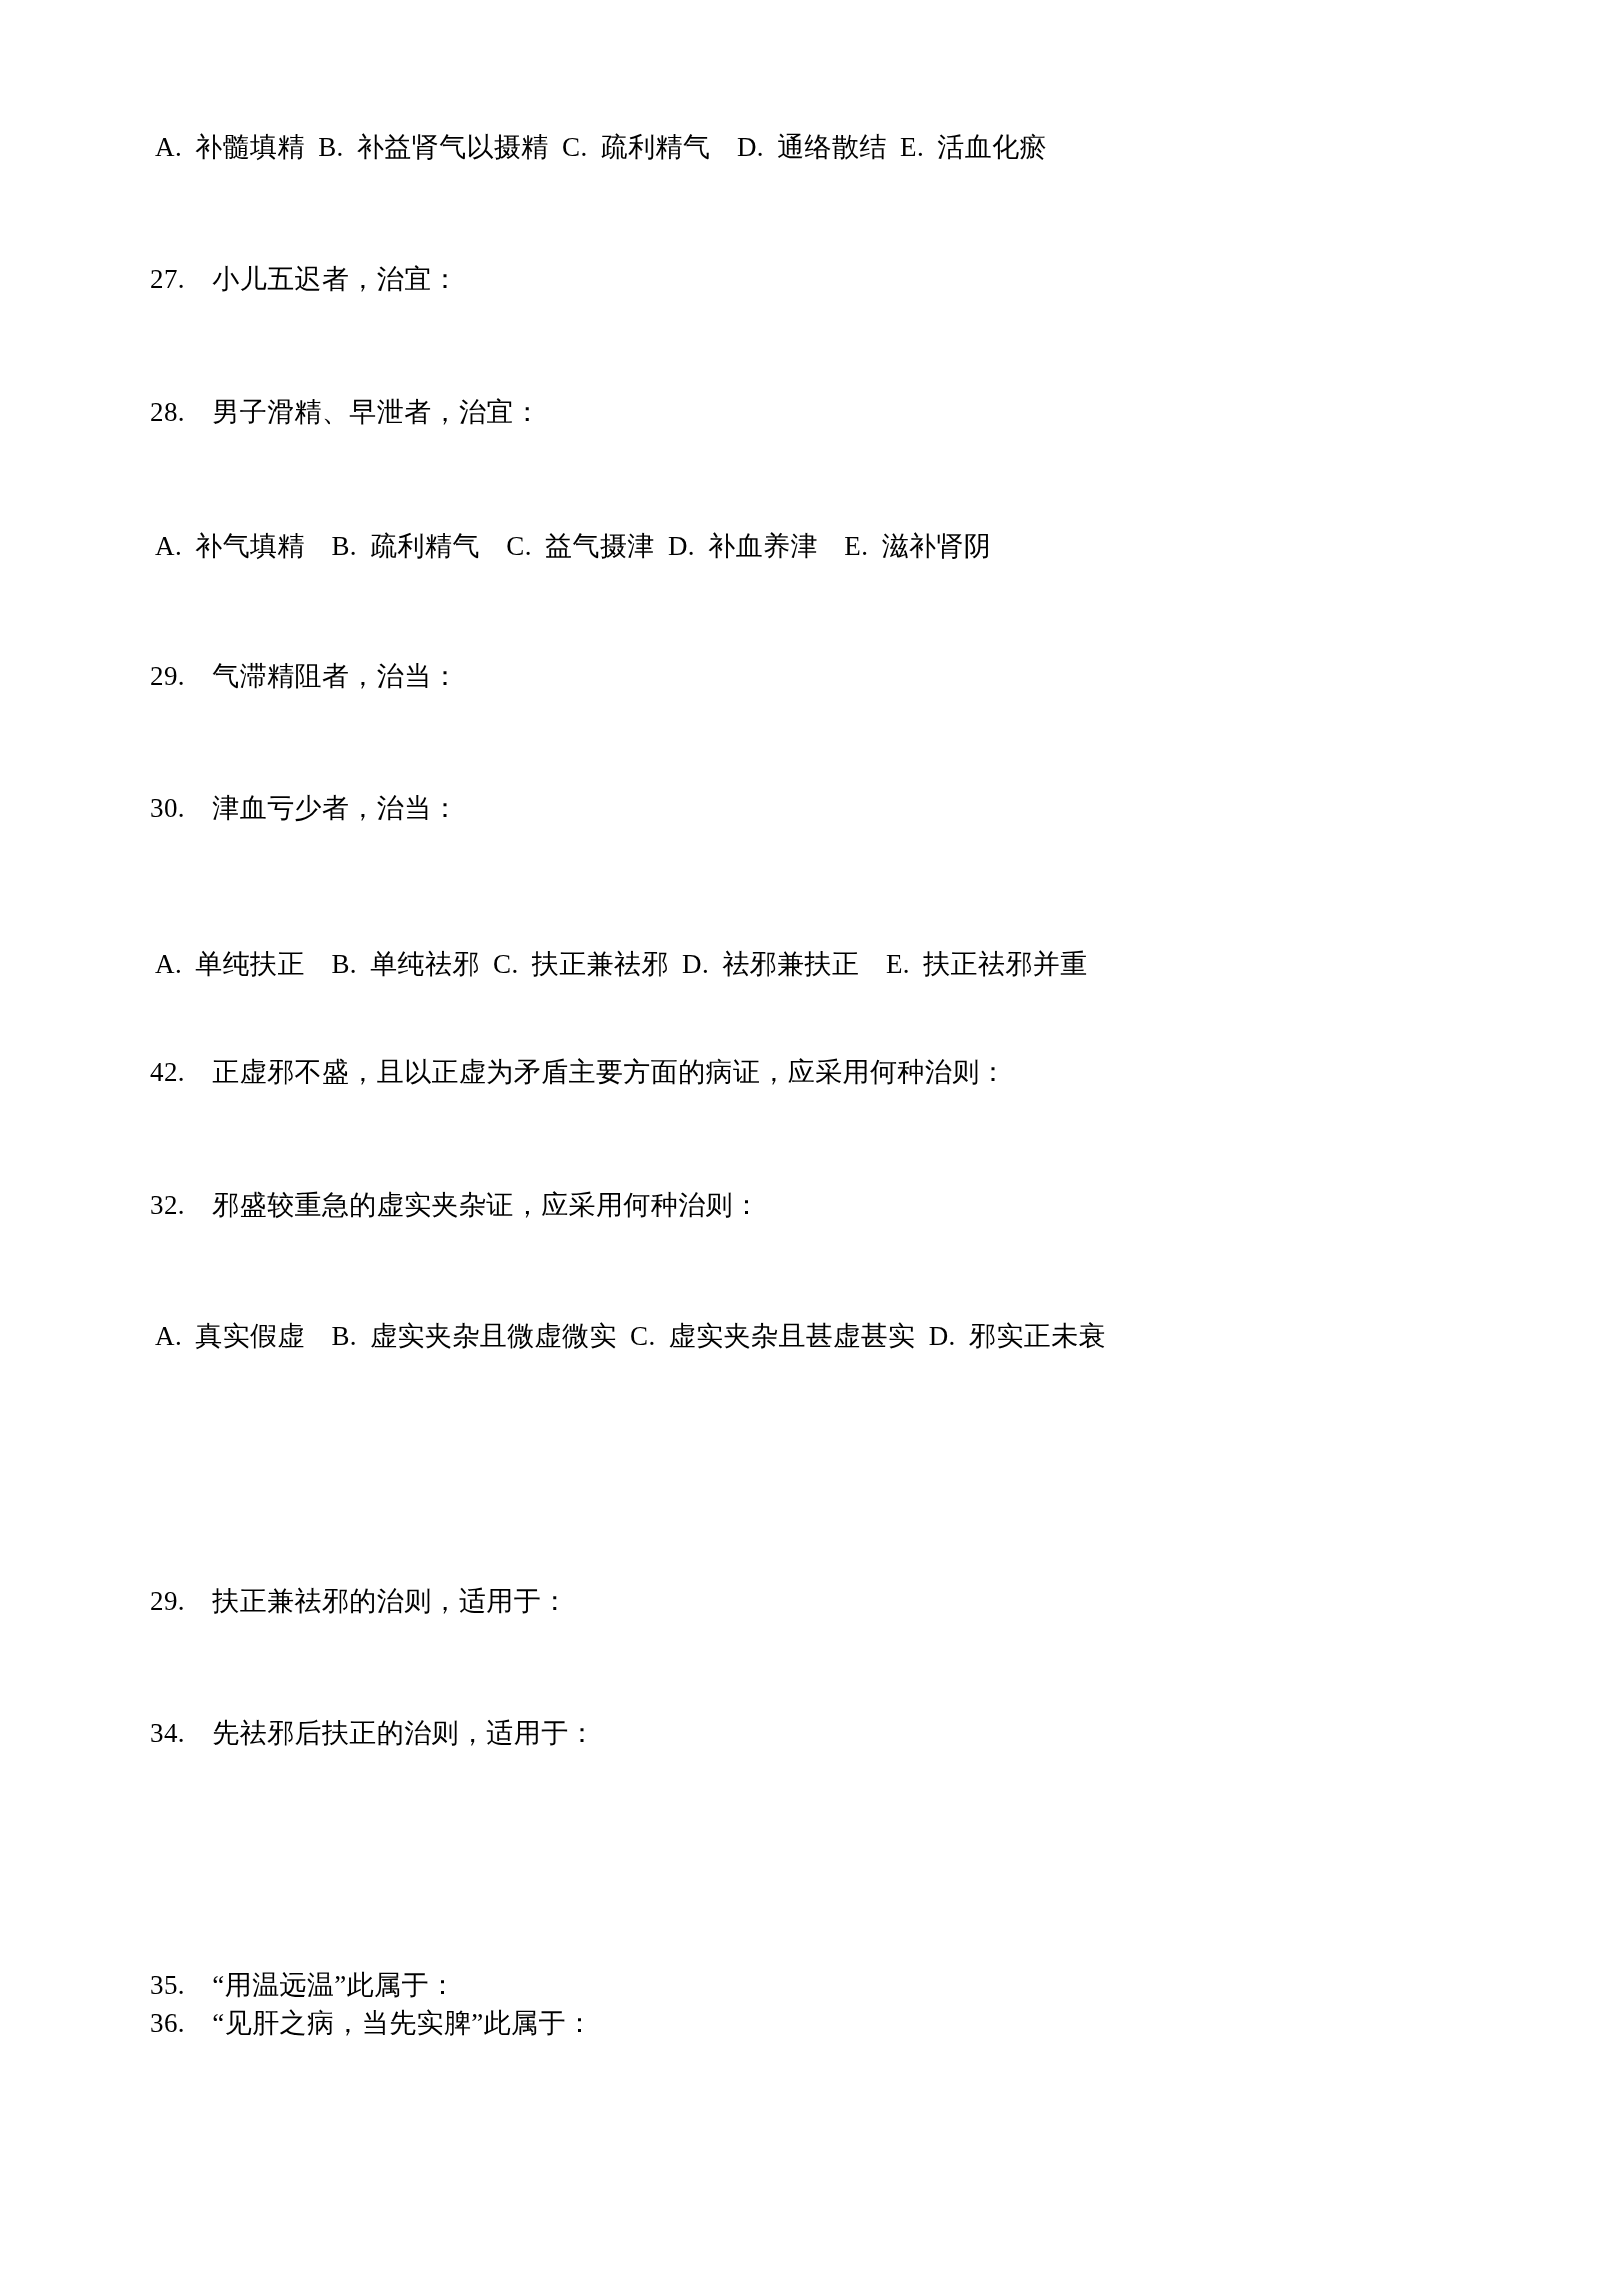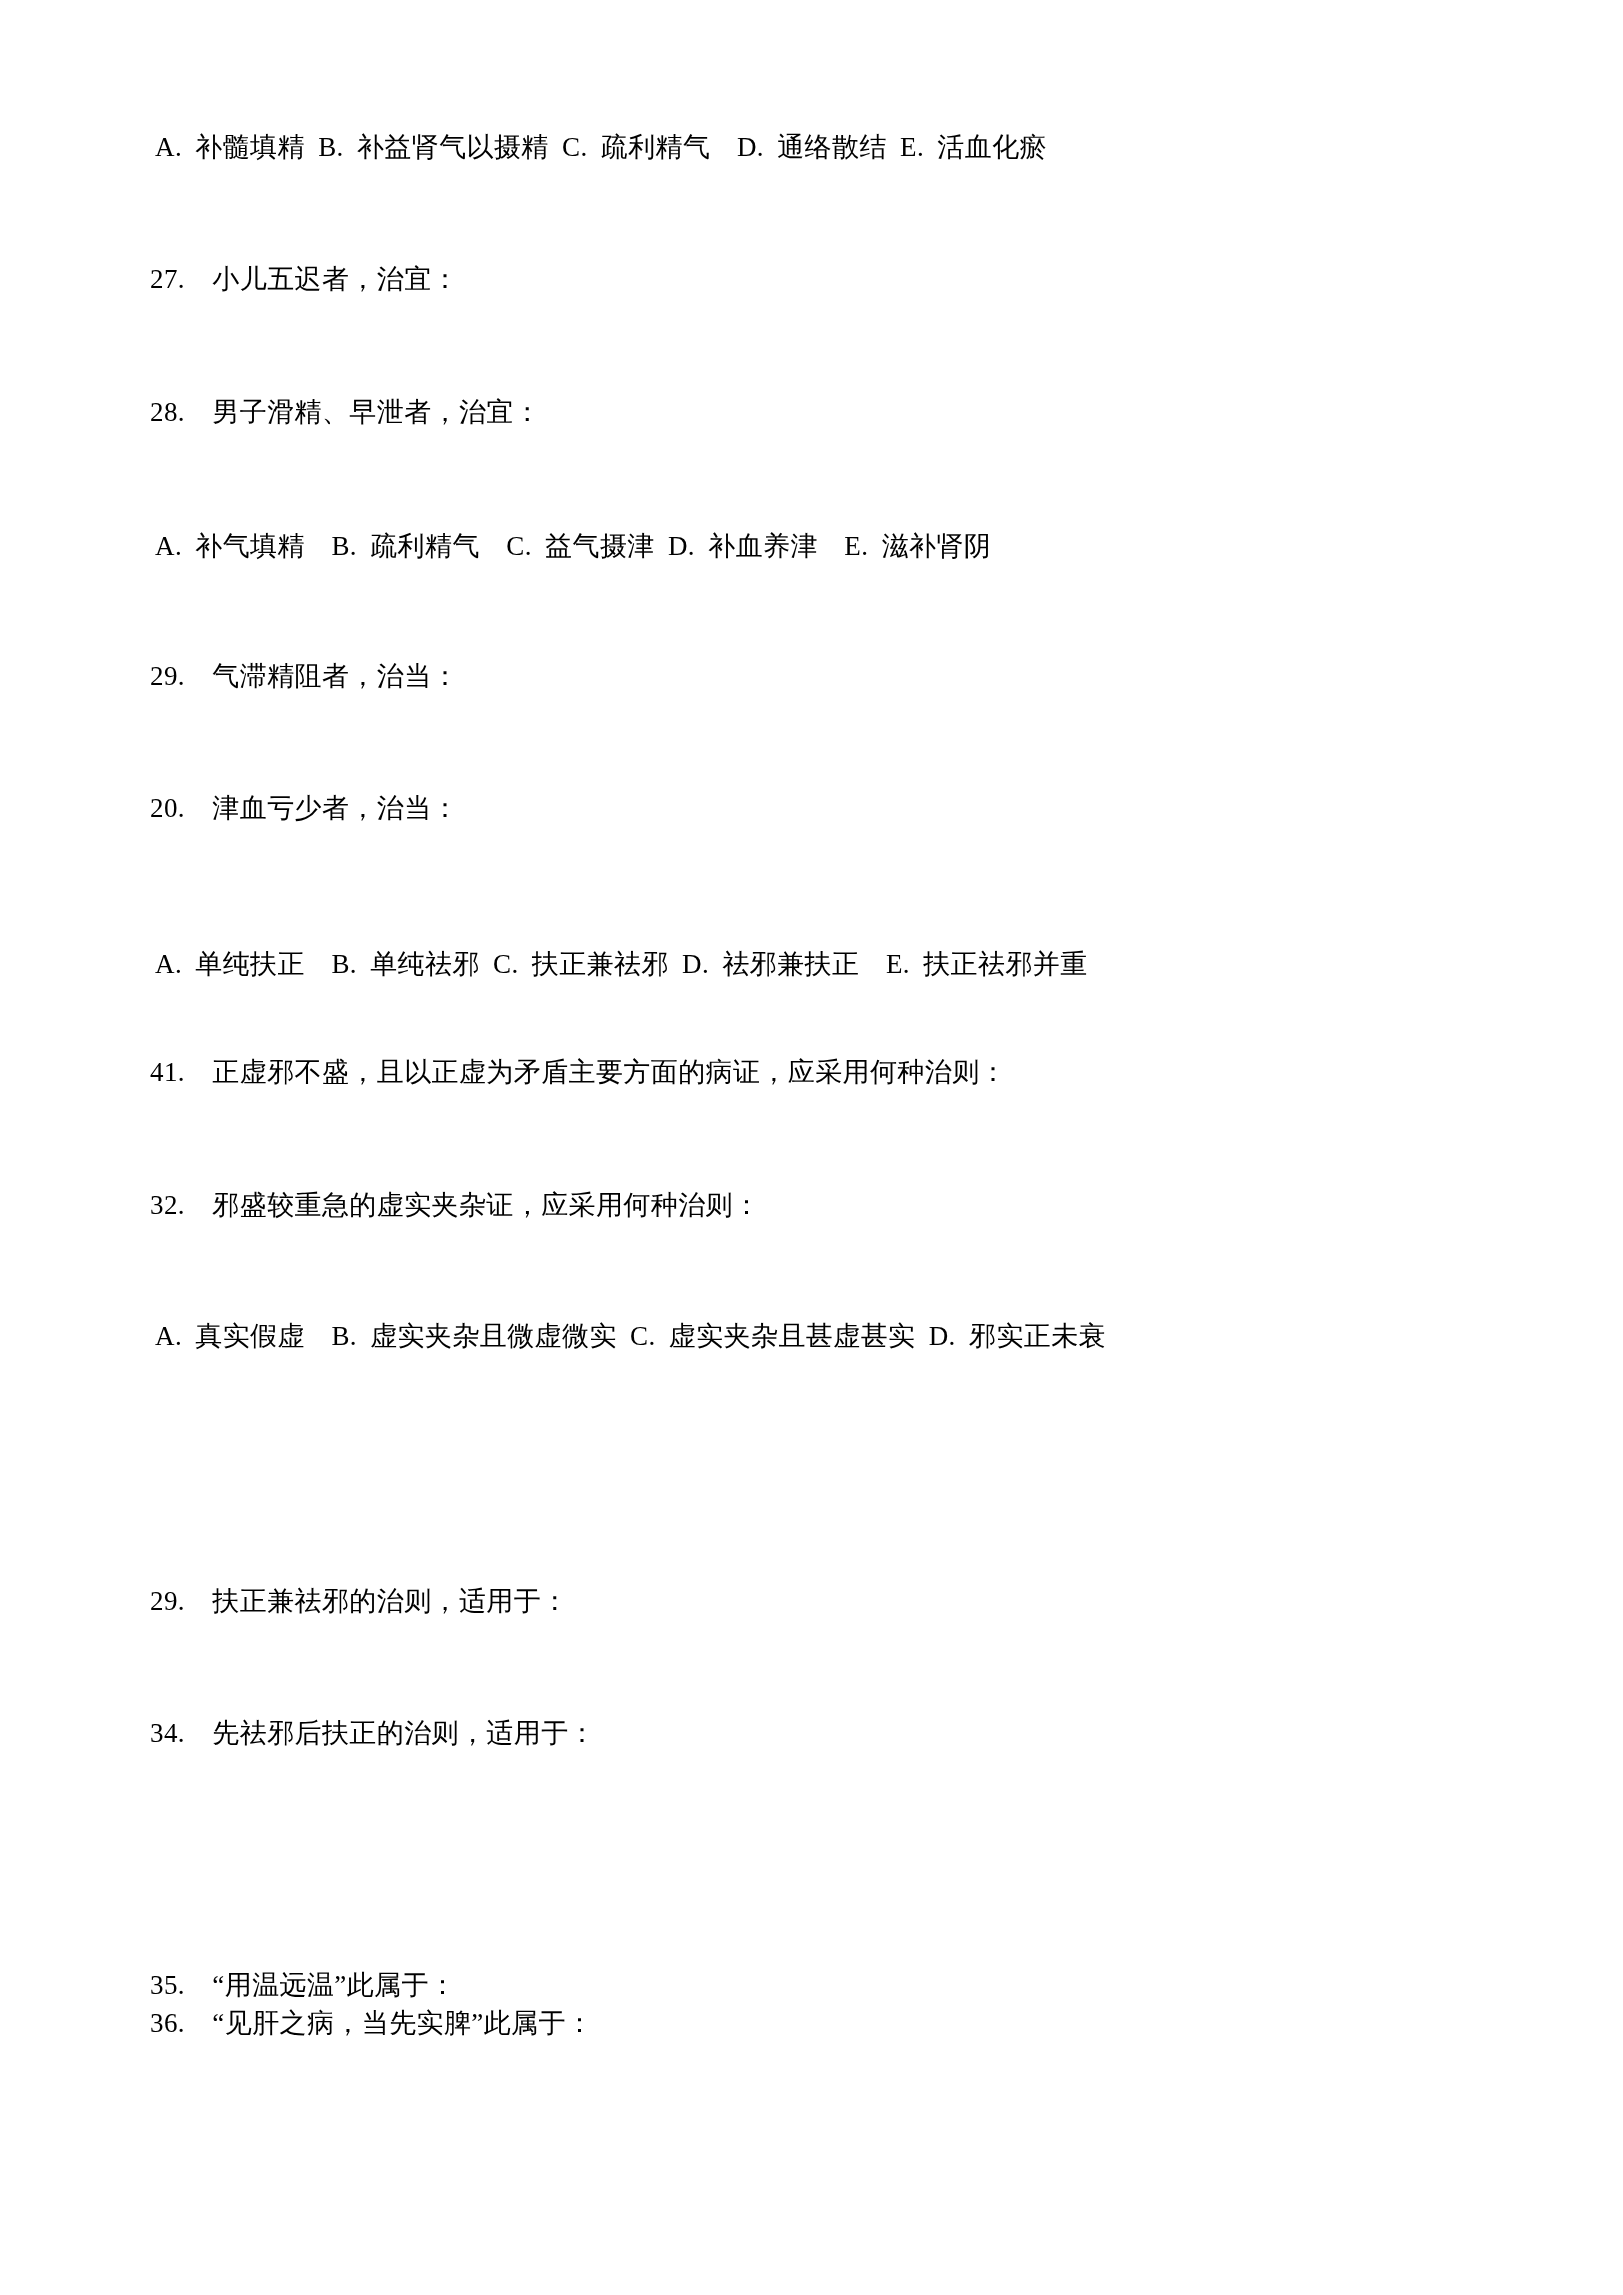--- a/index.html
+++ b/index.html
@@ -29,23 +29,23 @@
 </style>
 </head>
 <body>
 
 <div class="page">
   <div class="line options" style="top:131px">A. 补髓填精 B. 补益肾气以摄精 C. 疏利精气  D. 通络散结 E. 活血化瘀</div>
   <div class="line question" style="top:263px">27.　小儿五迟者，治宜：</div>
   <div class="line question" style="top:396px">28.　男子滑精、早泄者，治宜：</div>
   <div class="line options" style="top:530px">A. 补气填精  B. 疏利精气  C. 益气摄津 D. 补血养津  E. 滋补肾阴</div>
   <div class="line question" style="top:660px">29.　气滞精阻者，治当：</div>
-  <div class="line question" style="top:792px">20.　津血亏少者，治当：</div>
+  <div class="line question" style="top:792px">30.　津血亏少者，治当：</div>
   <div class="line options" style="top:948px">A. 单纯扶正  B. 单纯祛邪 C. 扶正兼祛邪 D. 祛邪兼扶正  E. 扶正祛邪并重</div>
-  <div class="line question" style="top:1056px">41.　正虚邪不盛，且以正虚为矛盾主要方面的病证，应采用何种治则：</div>
+  <div class="line question" style="top:1056px">42.　正虚邪不盛，且以正虚为矛盾主要方面的病证，应采用何种治则：</div>
   <div class="line question" style="top:1189px">32.　邪盛较重急的虚实夹杂证，应采用何种治则：</div>
   <div class="line options" style="top:1320px">A. 真实假虚  B. 虚实夹杂且微虚微实 C. 虚实夹杂且甚虚甚实 D. 邪实正未衰</div>
   <div class="line question" style="top:1585px">29.　扶正兼祛邪的治则，适用于：</div>
   <div class="line question" style="top:1717px">34.　先祛邪后扶正的治则，适用于：</div>
   <div class="line question" style="top:1969px">35.　“用温远温”此属于：</div>
   <div class="line question" style="top:2007px">36.　“见肝之病，当先实脾”此属于：</div>
 </div>
 
 
 </body></html>

